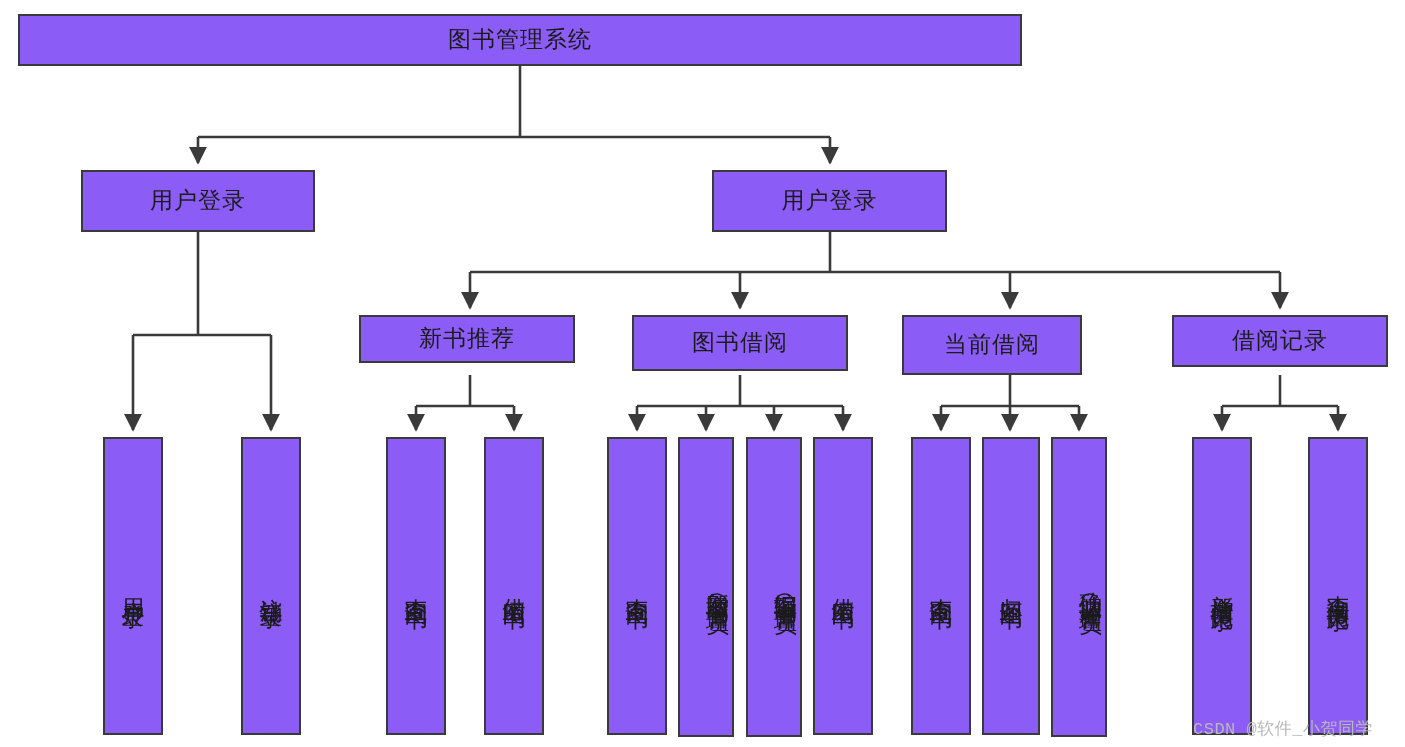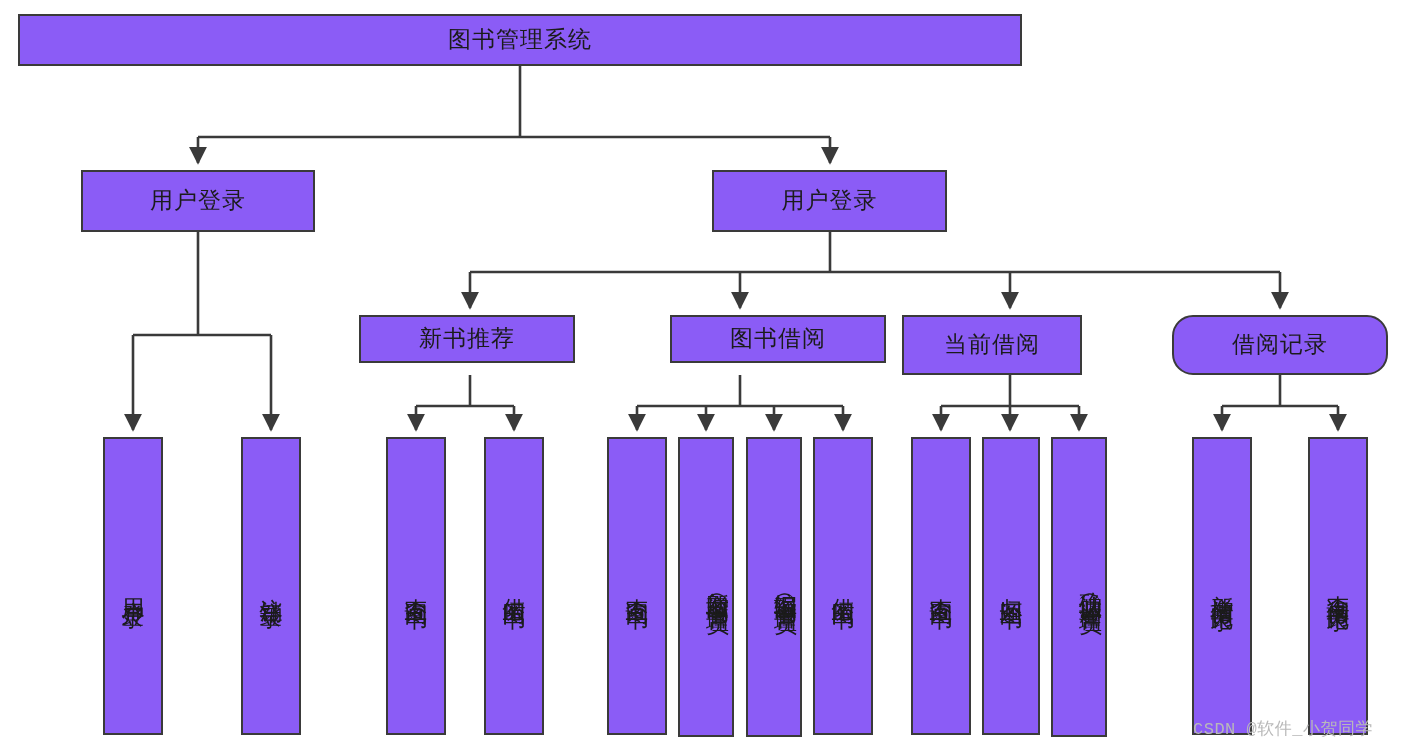--- a/index.html
+++ b/index.html
@@ -118,29 +118,29 @@
   </div>
 
   <div class="node horiz" style="left:712px; top:170px; width:235px; height:62px;">
     <span>用户登录</span>
   </div>
 
   <div class="node horiz" style="left:359px; top:315px; width:216px; height:48px;">
     <span>新书推荐</span>
   </div>
 
-  <div class="node horiz" style="left:632px; top:315px; width:216px; height:48px;margin-left:38px;">
+  <div class="node horiz" style="left:632px; top:315px; width:216px; height:56px;">
     <span>图书借阅</span>
   </div>
 
   <div class="node horiz" style="left:902px; top:315px; width:180px; height:60px;">
     <span>当前借阅</span>
   </div>
 
-  <div class="node horiz" style="left:1172px; top:315px; width:216px; height:60px;border-radius:21px;">
+  <div class="node horiz" style="left:1172px; top:315px; width:216px; height:52px;">
     <span>借阅记录</span>
   </div>
 
   <div class="node vert" style="left:103px; top:437px; width:60px; height:298px;">
     <span>用户登录</span>
   </div>
 
   <div class="node vert" style="left:241px; top:437px; width:60px; height:298px;">
     <span>注销登录</span>
   </div>

